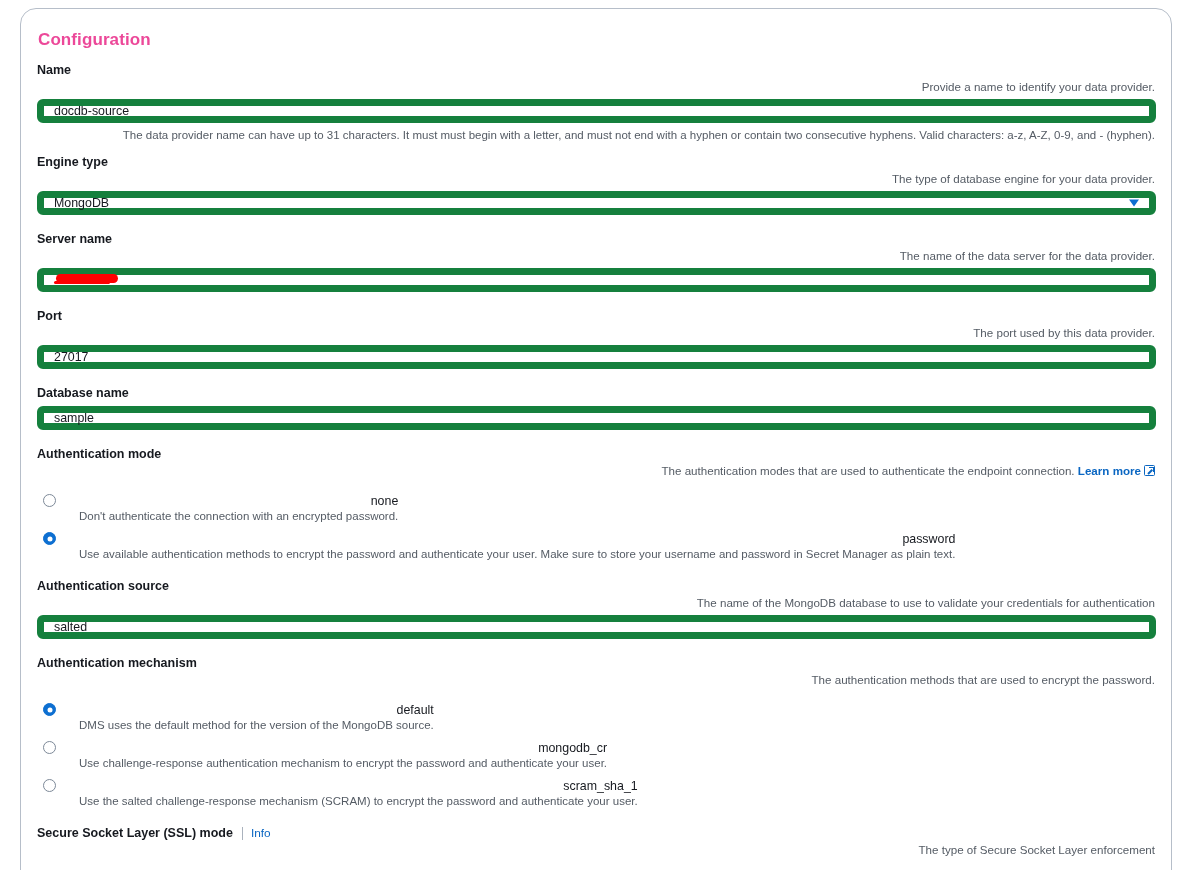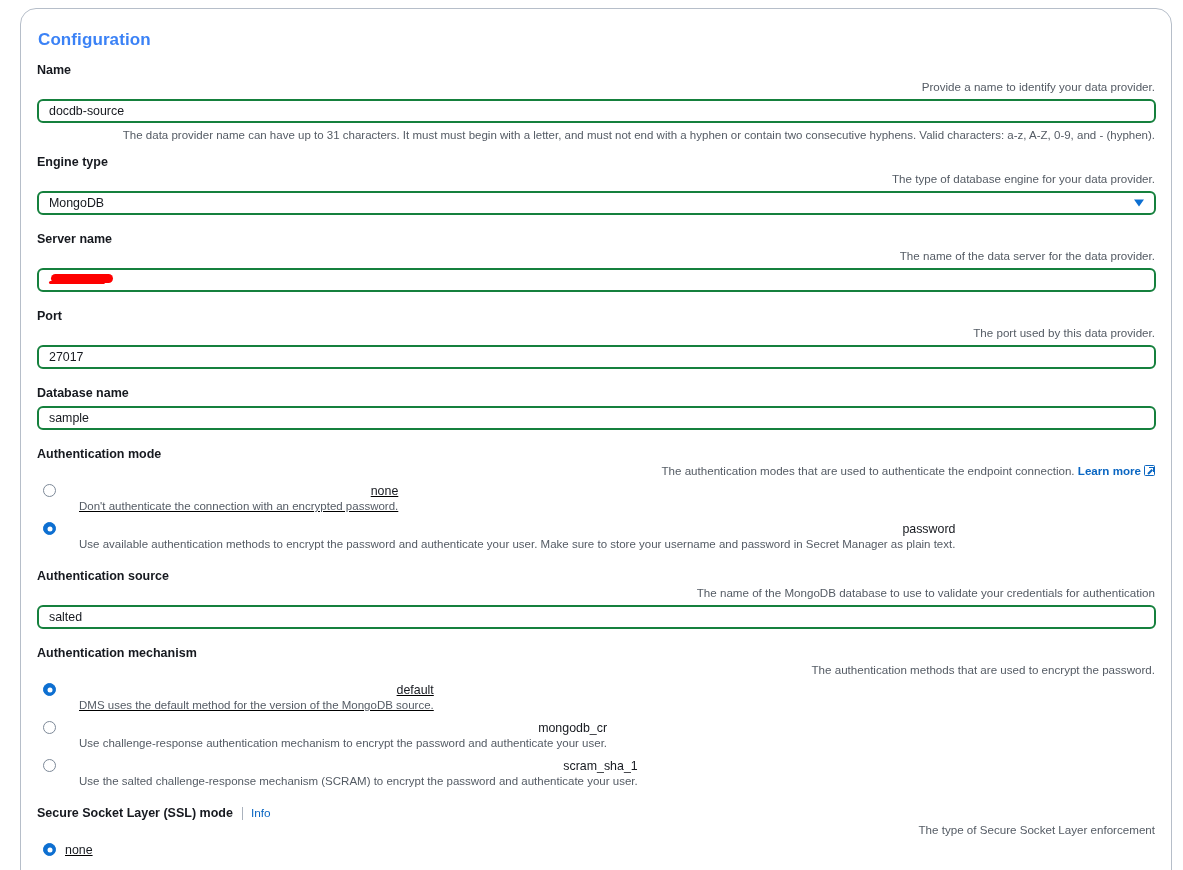--- a/index.html
+++ b/index.html
@@ -19,21 +19,21 @@
     width: 1152px;
     height: 900px;
     background: #ffffff;
     border: 1px solid #b6bec9;
     border-radius: 16px;
     padding: 16px 16px 0 16px;
   }
   .panel-title {
     font-size: 17px;
     font-weight: bold;
-    color: #3b82f6;
+    color: #ec4899;
     letter-spacing: 0.1px;
     margin: 5px 0 0 1px;
   }
   .field { margin-top: 13px; text-align: right; }
   .field-label {
     font-size: 12.5px;
     font-weight: bold;
     color: #16191f;
     line-height: 15px;
     display: flex;
@@ -43,21 +43,21 @@
   .field-desc {
     font-size: 11.6px;
     color: #545b64;
     line-height: 15px;
     margin-top: 1px;
   }
   .input-box {
     margin-top: 5px;
     width: 1119px;
     height: 24px;
-    border: 2px solid #15803d;
+    border: 7px solid #15803d;
     border-radius: 6px;
     background: #ffffff;
     display: flex;
     align-items: center;
     padding: 0 10px;
     font-size: 12.4px;
     color: #16191f;
     position: relative;
   }
   .input-box.select { padding-right: 24px; }
@@ -148,21 +148,21 @@
     font-weight: normal;
     font-size: 11.8px;
     text-decoration: none;
   }
   .radio-group { margin-top: 4px; }
   .radio-row {
     display: flex;
     align-items: flex-start;
     margin-top: 7px;
   }
-  .radio-row:first-child { margin-top: 5px; text-decoration: underline; }
+  .radio-row:first-child { margin-top: 15px; }
   .radio {
     width: 13px; height: 13px;
     border-radius: 50%;
     border: 1.4px solid #7d8998;
     background: #ffffff;
     flex: none;
     margin: 1px 9px 0 6px;
     position: relative;
   }
   .radio.checked {

